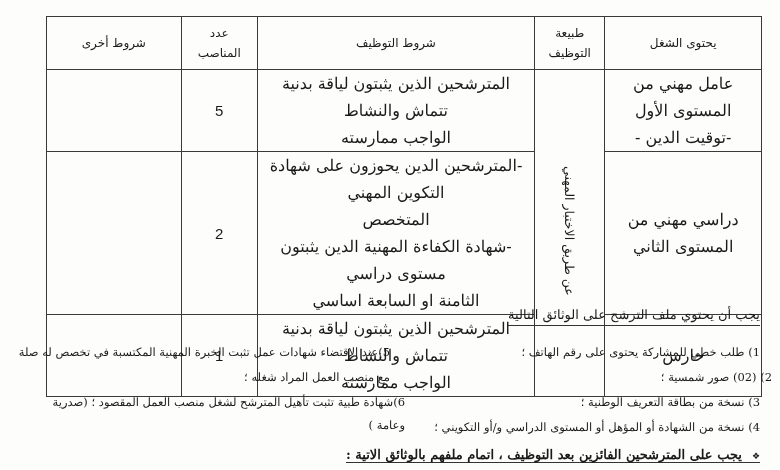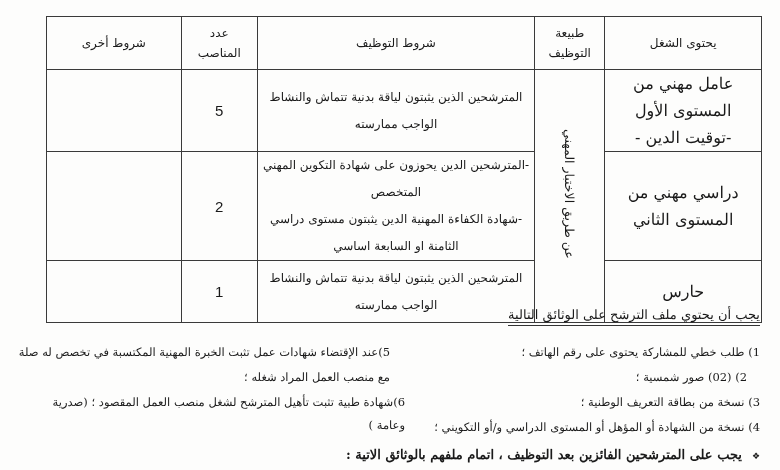--- a/index.html
+++ b/index.html
@@ -1,29 +1,29 @@
 <!DOCTYPE html>
 <html><head>
 <meta charset="utf-8">
 <style>
   html,body{margin:0;padding:0;}
   body{width:780px;height:470px;background:#fdfdfc;overflow:hidden;position:relative;
        font-family:"DejaVu Serif",serif;color:#1a1a1a;}
   .tbl{position:absolute;left:46px;top:16px;width:716px;border-collapse:collapse;table-layout:fixed;direction:rtl;}
   .tbl td,.tbl th{border:1.4px solid #3a3a3a;text-align:center;vertical-align:middle;padding:0 4px;}
   .tbl th{font-family:"DejaVu Sans",sans-serif;font-weight:normal;font-size:12px;line-height:20px;height:52px;}
-  .cond{font-size:12px;line-height:27px;}
+  .cond{font-size:16px;line-height:27px;}
   .num{font-family:"Liberation Sans",sans-serif;font-size:15px;}
   .pos{font-size:16px;line-height:27px;}
   .vert{writing-mode:vertical-rl;font-size:12.5px;}
   .heading{position:absolute;right:20px;top:307px;direction:rtl;font-size:13px;font-weight:normal;
            border-bottom:1px solid #333;padding-bottom:3px;}
   .item{position:absolute;direction:rtl;font-size:11.5px;white-space:nowrap;}
   .heading2{position:absolute;right:20px;top:447px;direction:rtl;font-size:13px;font-weight:bold;
-            border-bottom:1px solid #333;padding-bottom:8px;white-space:nowrap;}
+            border-bottom:1px solid #333;padding-bottom:0;white-space:nowrap;}
   .bullet{font-size:9px;margin-left:10px;font-weight:normal;}
 </style>
 </head>
 <body>
 
 <table class="tbl">
   <colgroup>
     <col style="width:156px">
       <col style="width:70px">
       <col style="width:276px">
@@ -56,21 +56,21 @@
     <td class="cond"><span>المترشحين الذين يثبتون لياقة بدنية تتماش والنشاط</span><br><span>الواجب ممارسته</span></td>
     <td class="num">1</td>
     <td></td>
   </tr>
 </tbody>
   </table>
 
 <div class="heading">يجب أن يحتوي ملف الترشح على الوثائق التالية</div>
 
 <div class="item" style="right:20px;top:345px">1) طلب خطي للمشاركة يحتوى على رقم الهاتف ؛</div>
-<div class="item" style="right:33px;top:370px">2) (02) صور شمسية ؛</div>
+<div class="item" style="right:8px;top:370px">2) (02) صور شمسية ؛</div>
 <div class="item" style="right:20px;top:395px">3) نسخة من بطاقة التعريف الوطنية ؛</div>
 <div class="item" style="right:20px;top:420px">4) نسخة من الشهادة أو المؤهل أو المستوى الدراسي و/أو التكويني ؛</div>
 
 <div class="item" style="right:390px;top:345px">5)عند الإقتضاء شهادات عمل تثبت الخبرة المهنية المكتسبة في تخصص له صلة</div>
 <div class="item" style="right:390px;top:370px">مع منصب العمل المراد شغله ؛</div>
 <div class="item" style="right:375px;top:395px">6)شهادة طبية تثبت تأهيل المترشح لشغل منصب العمل المقصود ؛ (صدرية</div>
 <div class="item" style="right:375px;top:418px">وعامة )</div>
 
 <div class="heading2">
   <span class="bullet">❖</span><span>يجب على المترشحين الفائزين بعد التوظيف ، اتمام ملفهم بالوثائق الاتية :</span>

